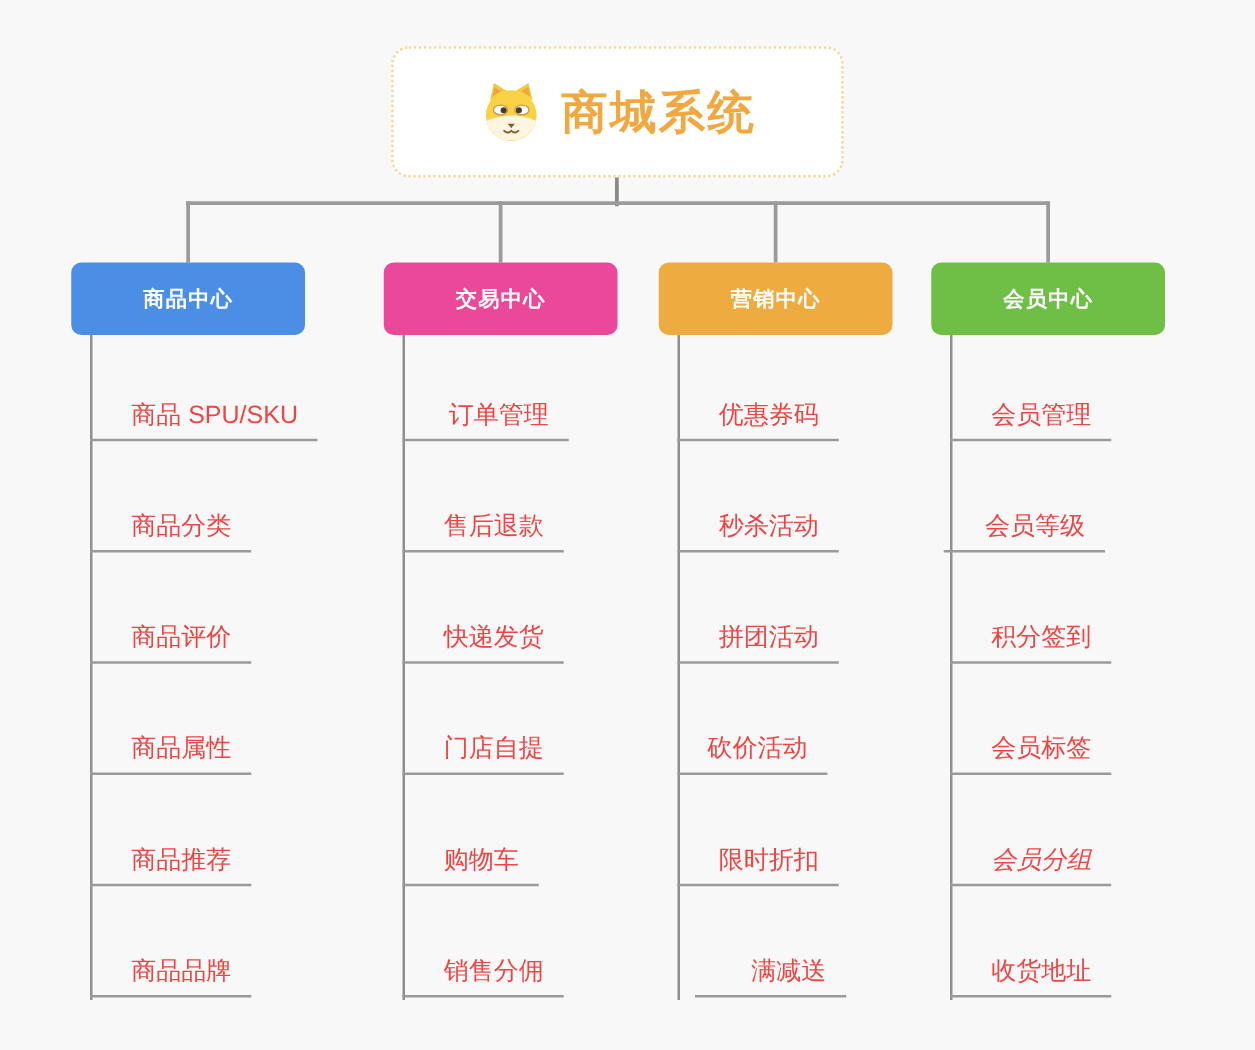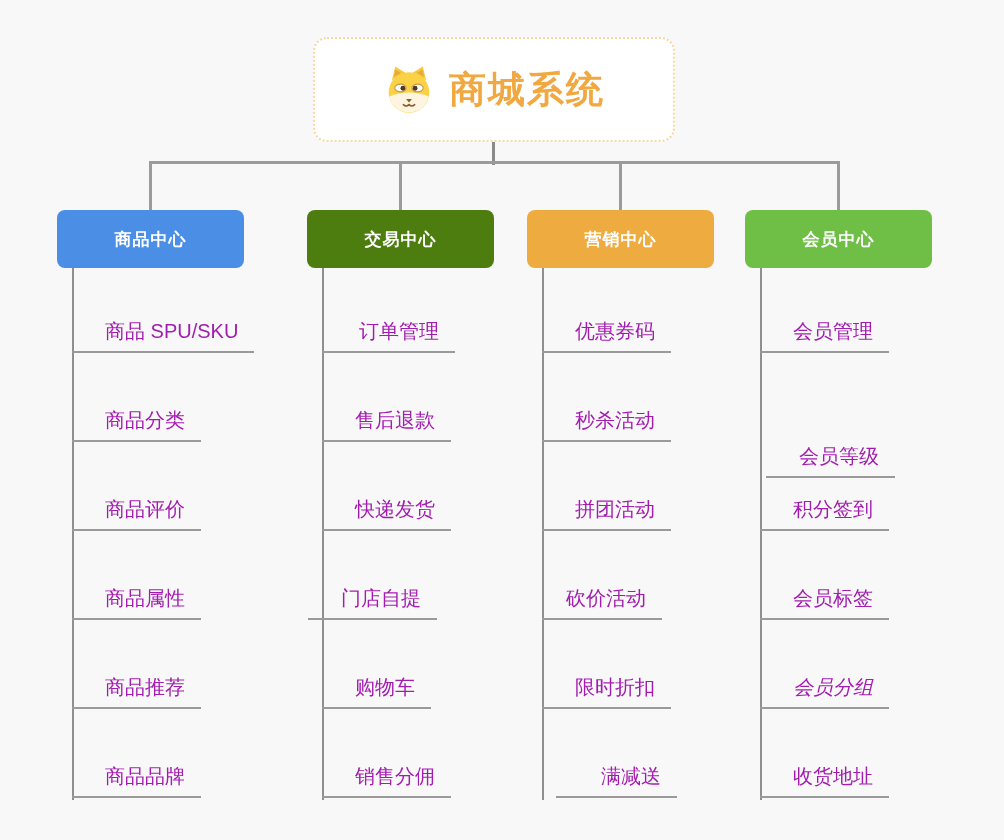--- a/index.html
+++ b/index.html
@@ -43,21 +43,21 @@
     display: flex; align-items: center; justify-content: center;
     color: #ffffff; font-size: 17px; font-weight: bold; letter-spacing: 1px;
     cursor: pointer;
   }
   .leaf {
     position: absolute; box-sizing: border-box;
     height: 38px;
     padding: 0 16px 6px 33px;
     border-bottom: 2px solid #9a9a9a;
     display: flex; align-items: flex-end;
-    font-size: 20px; color: #a21caf;
+    font-size: 20px; color: #ef4444;
     white-space: nowrap;
     cursor: pointer;
   }
 </style>
 </head>
 <body style="background: rgb(248, 248, 248);">
 
 <div class="canvas">
 
   <div class="root-node" style="border-color: rgb(247, 216, 158); background: rgb(255, 255, 255);">
@@ -98,44 +98,44 @@
         <div class="branch-header" style="background: rgb(74, 142, 230);">商品中心</div>
         <div class="trunk" style="left: 15px; top: 58px; height: 532px;"></div>
         <div class="leaf" style="left: 15px; top: 105px;">商品 SPU/SKU</div>
         <div class="leaf" style="left: 15px; top: 194px;">商品分类</div>
         <div class="leaf" style="left: 15px; top: 283px;">商品评价</div>
         <div class="leaf" style="left: 15px; top: 372px;">商品属性</div>
         <div class="leaf" style="left: 15px; top: 461px;">商品推荐</div>
         <div class="leaf" style="left: 15px; top: 550px;">商品品牌</div>
       </div>
       <div class="branch" style="left: 307px;">
-        <div class="branch-header" style="background: #4d7c0f;">交易中心</div>
+        <div class="branch-header" style="background: #ec4899;">交易中心</div>
         <div class="trunk" style="left: 15px; top: 58px; height: 532px;"></div>
         <div class="leaf" style="left: 15px; top: 105px; padding-left: 37px;">订单管理</div>
         <div class="leaf" style="left: 15px; top: 194px;">售后退款</div>
         <div class="leaf" style="left: 15px; top: 283px;">快递发货</div>
-        <div class="leaf" style="left: 1px; top: 372px;">门店自提</div>
+        <div class="leaf" style="left: 15px; top: 372px;">门店自提</div>
         <div class="leaf" style="left: 15px; top: 461px;">购物车</div>
         <div class="leaf" style="left: 15px; top: 550px;">销售分佣</div>
       </div>
       <div class="branch" style="left: 527px;">
         <div class="branch-header" style="background: rgb(238, 172, 64);">营销中心</div>
         <div class="trunk" style="left: 15px; top: 58px; height: 532px;"></div>
         <div class="leaf" style="left: 15px; top: 105px;">优惠券码</div>
         <div class="leaf" style="left: 15px; top: 194px;">秒杀活动</div>
         <div class="leaf" style="left: 15px; top: 283px;">拼团活动</div>
         <div class="leaf" style="left: 15px; top: 372px; padding-left: 24px;">砍价活动</div>
         <div class="leaf" style="left: 15px; top: 461px;">限时折扣</div>
         <div class="leaf" style="left: 29px; top: 550px; padding-left: 45px;">满减送</div>
       </div>
       <div class="branch" style="left: 745px;">
         <div class="branch-header" style="background: rgb(111, 190, 69);">会员中心</div>
         <div class="trunk" style="left: 15px; top: 58px; height: 532px;"></div>
         <div class="leaf" style="left: 15px; top: 105px;">会员管理</div>
-        <div class="leaf" style="left: 21px; top: 194px; margin-top: 36px;">会员等级</div>
+        <div class="leaf" style="left: 10px; top: 194px;">会员等级</div>
         <div class="leaf" style="left: 15px; top: 283px;">积分签到</div>
         <div class="leaf" style="left: 15px; top: 372px;">会员标签</div>
         <div class="leaf" style="left: 15px; top: 461px; font-style: italic;">会员分组</div>
         <div class="leaf" style="left: 15px; top: 550px;">收货地址</div>
       </div>
     </div>
 
 </div>
 
 </body></html>

